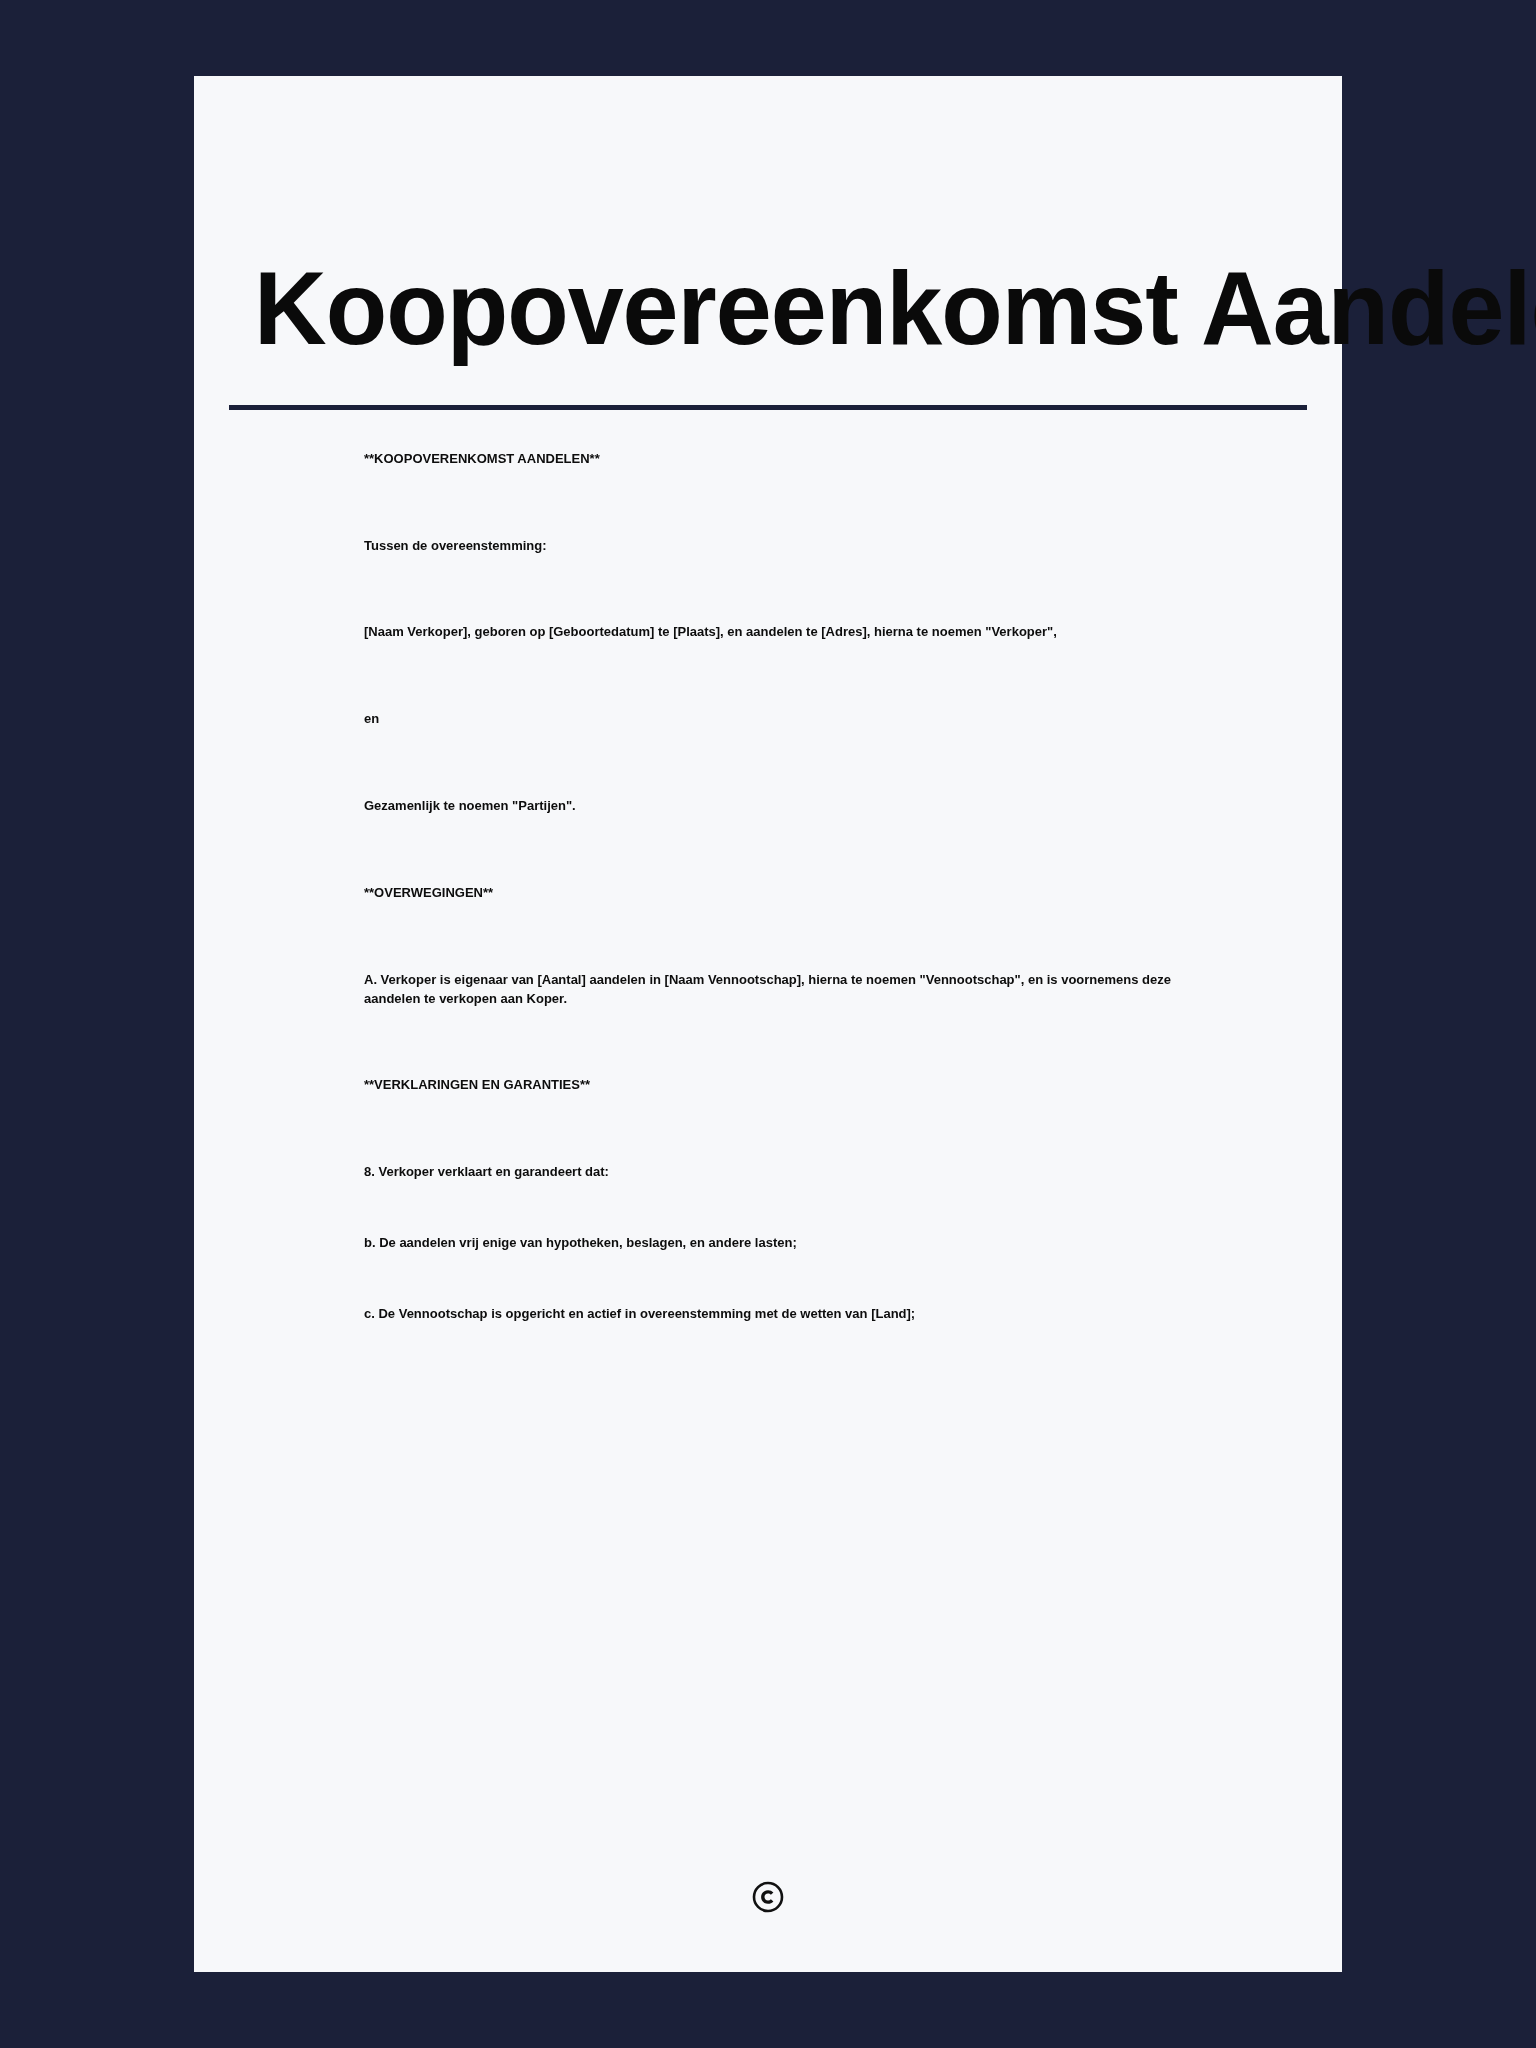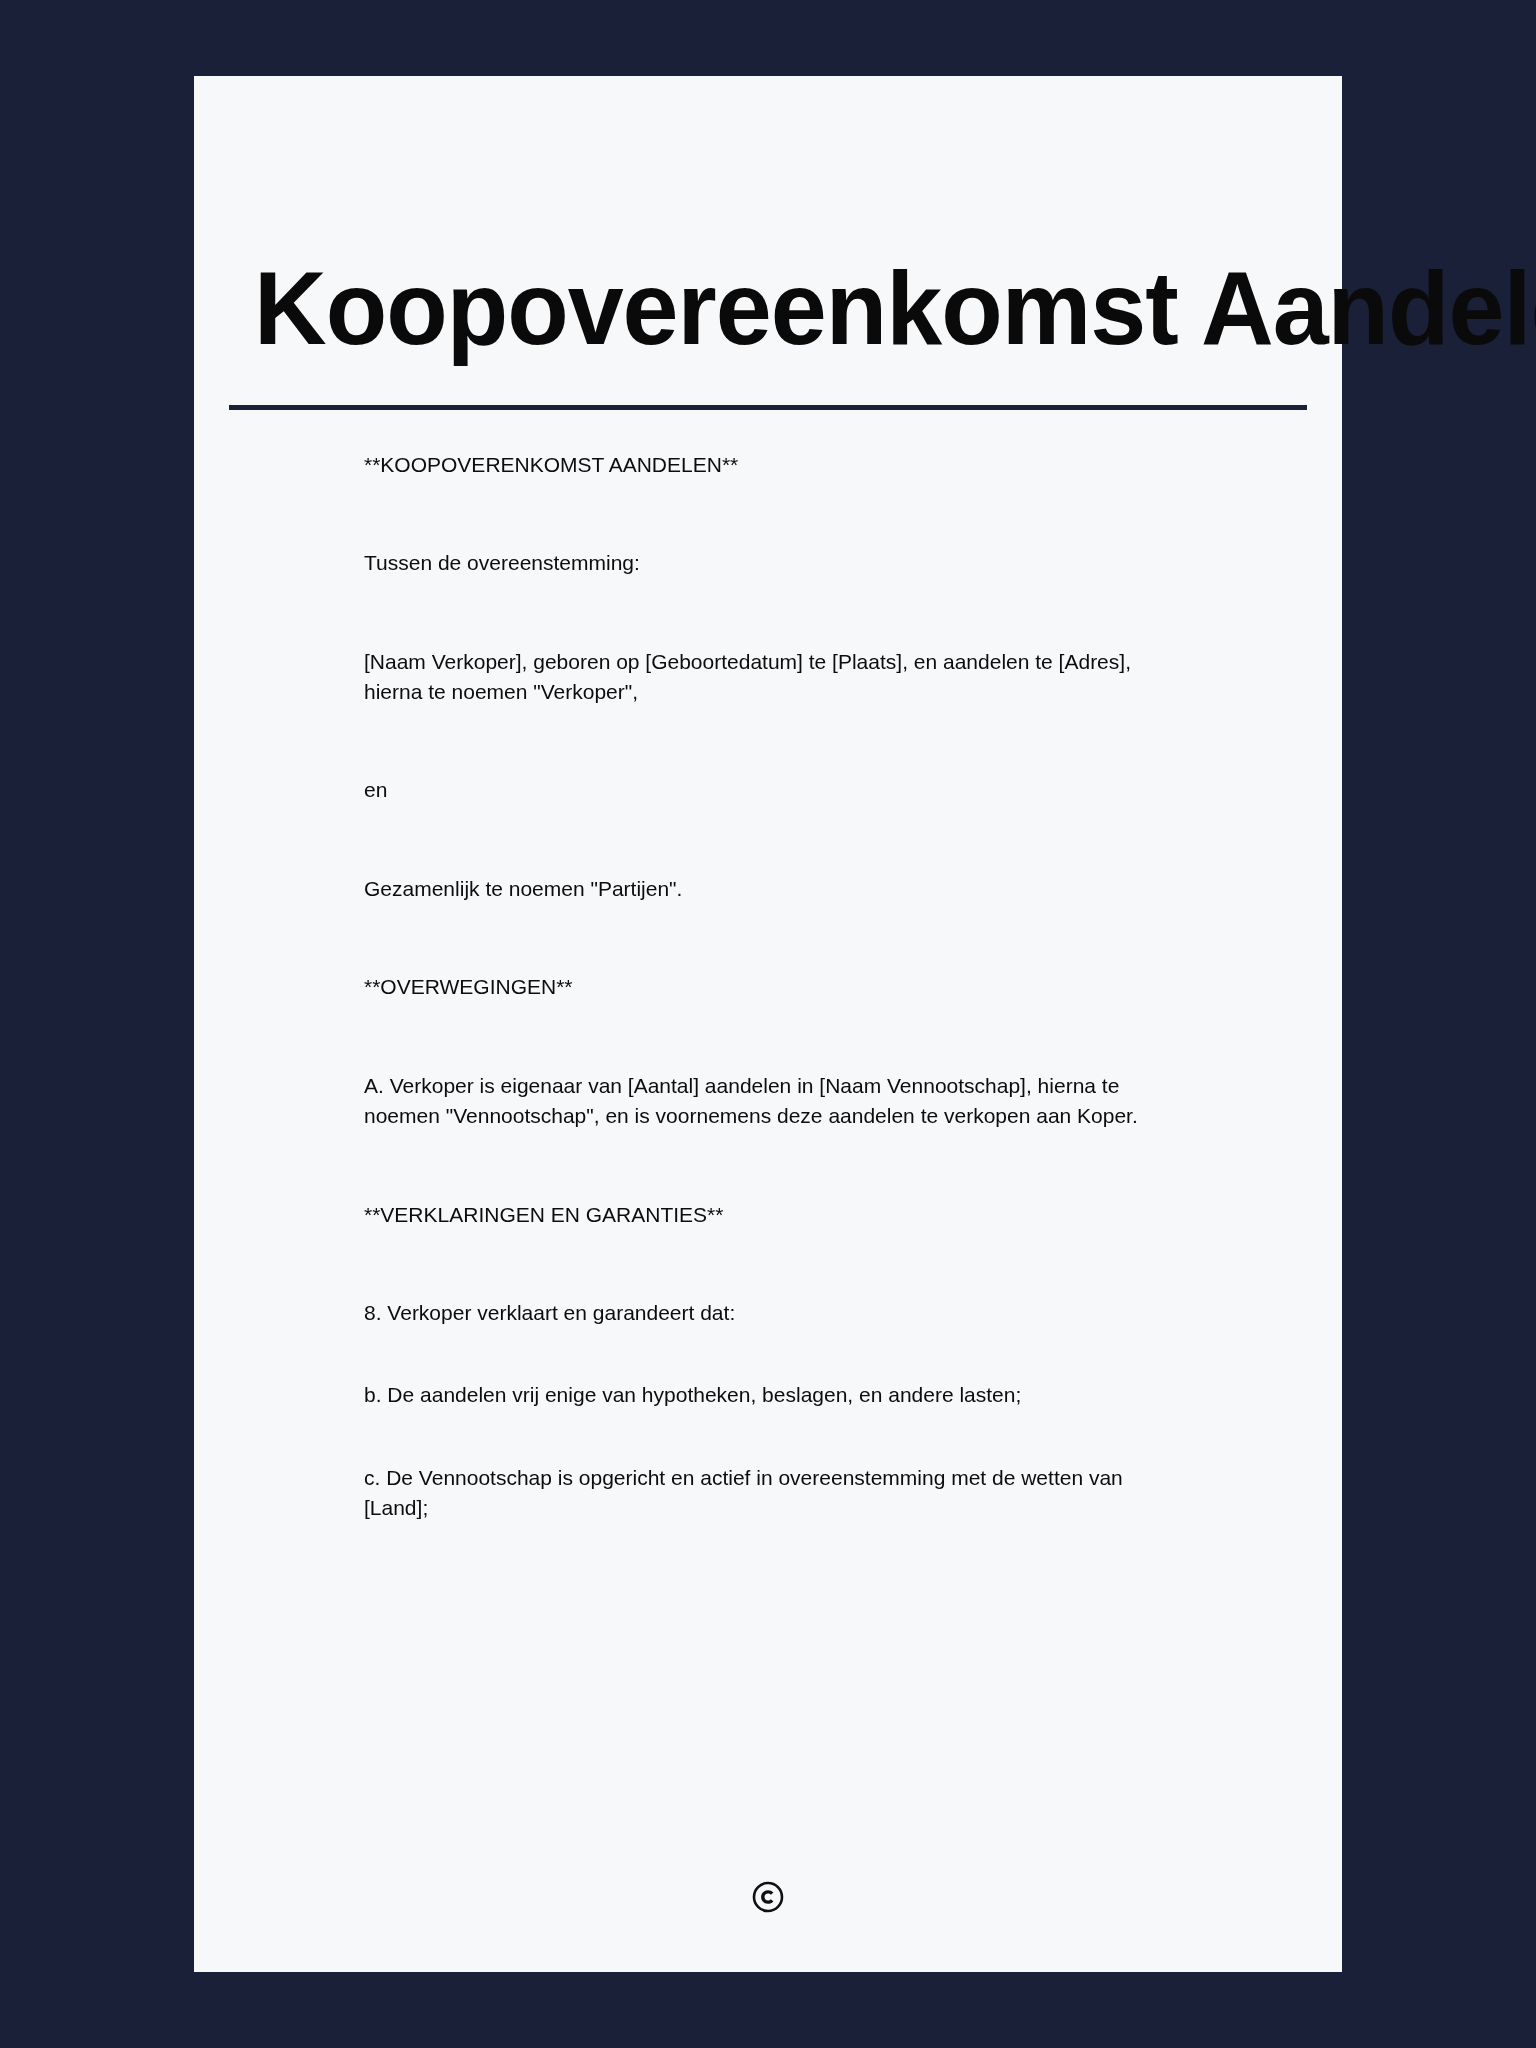--- a/index.html
+++ b/index.html
@@ -51,22 +51,22 @@
   }
 
   
   .body-wrap {
     padding: 40px 170px 0 170px;
     flex: 1 1 auto;
   }
 
   .para {
     font-family: "Liberation Sans", sans-serif;
-    font-weight: normal;
-    font-size: 21px;
+    font-weight: bold;
+    font-size: 13px;
     line-height: 1.45;
     color: #0d0d0d;
     margin-top: 68px;
   }
 
   .para.first { margin-top: 0; }
 
   .para.tight { margin-top: 52px; }
 
   

